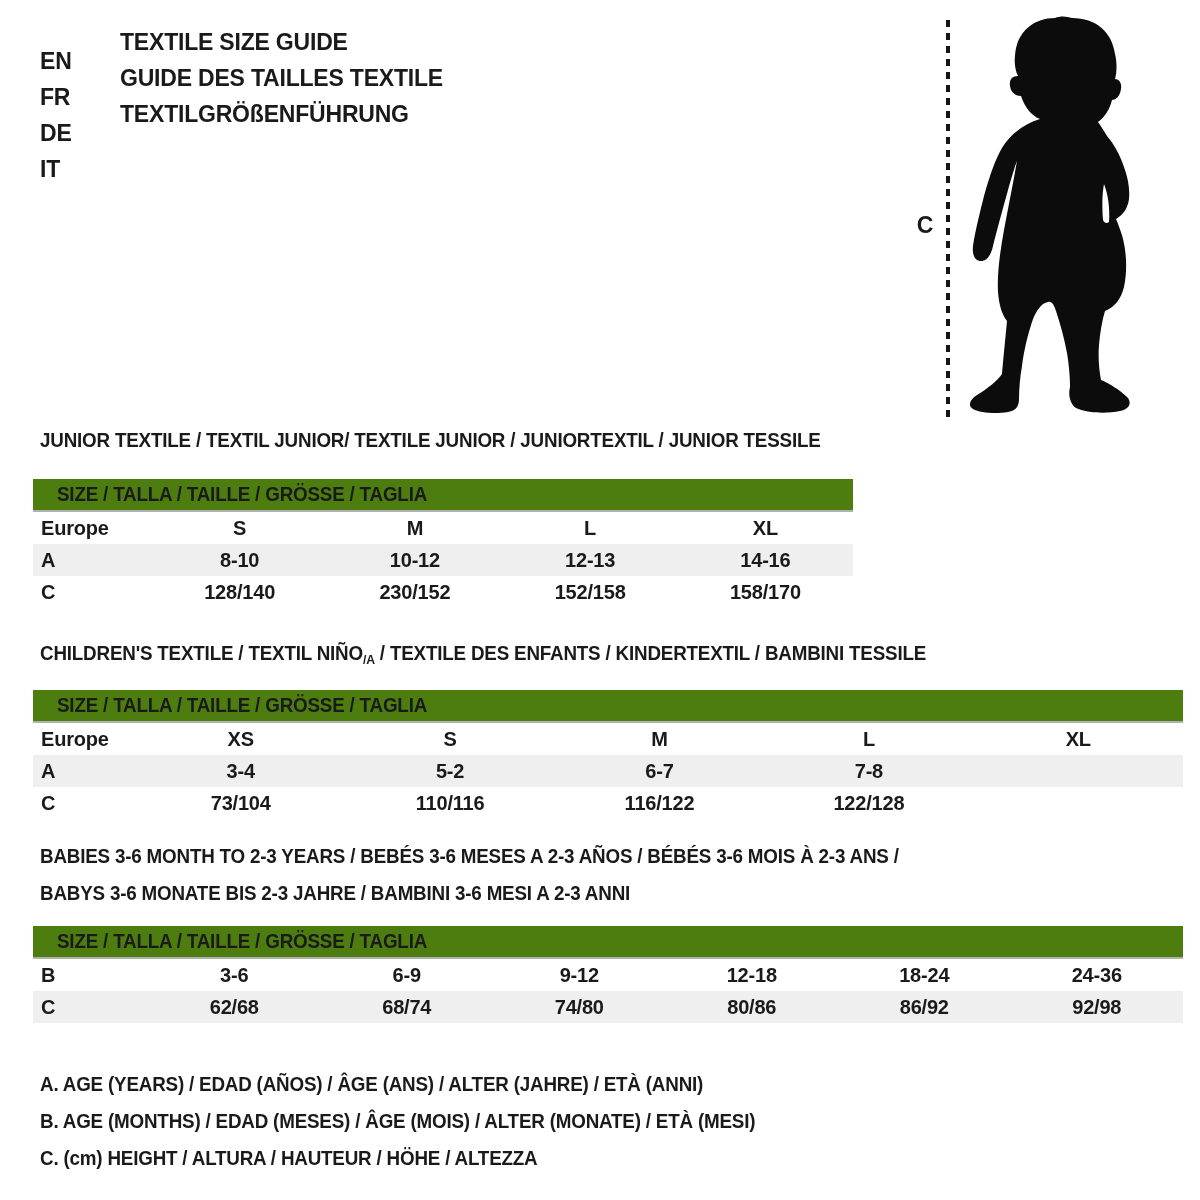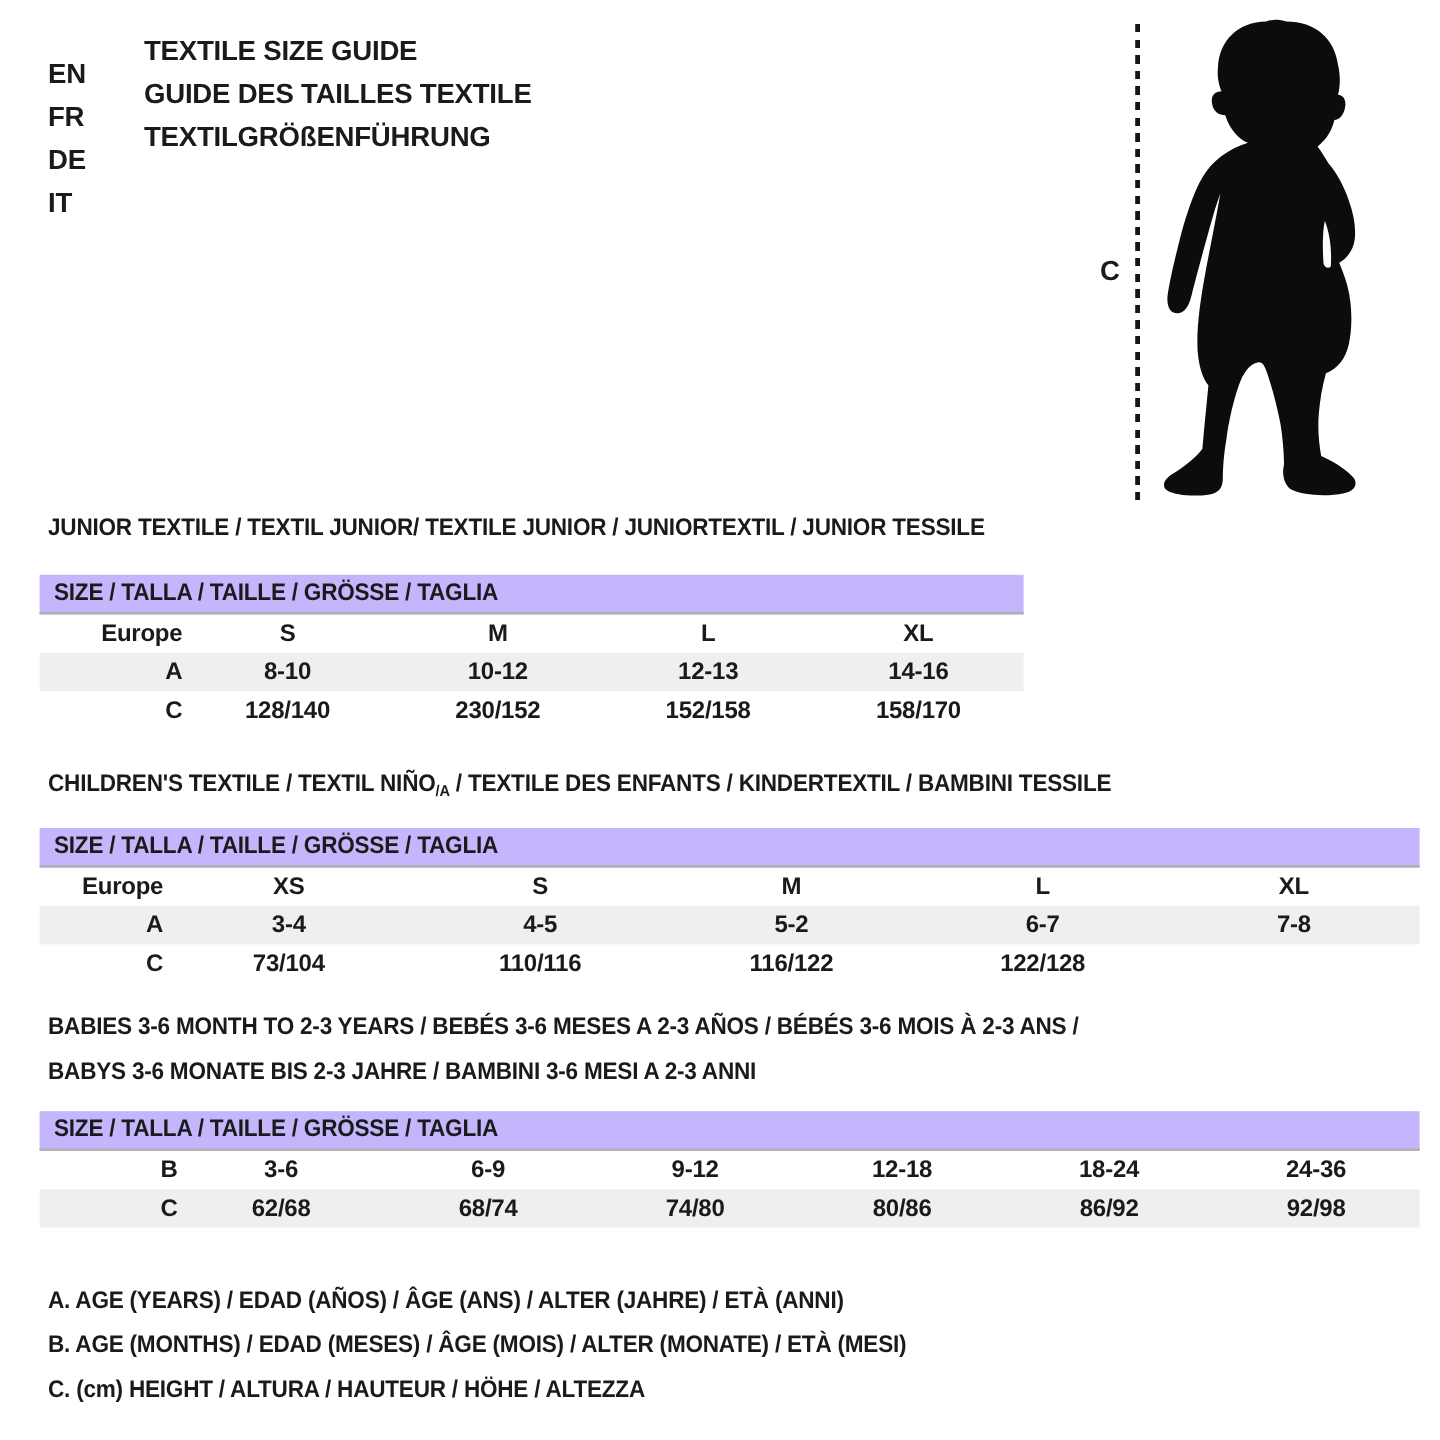--- a/index.html
+++ b/index.html
@@ -75,42 +75,42 @@
   }
 
   
   .size-table {
     position: absolute;
     left: 33px;
   }
   .thead {
     height: 31px;
     line-height: 31px;
-    background: #c4b5fd;
+    background: #4d7c0f;
     border-bottom: 2px solid #b0b0b0;
-    padding-left: 12px;
+    padding-left: 24px;
     font-size: 20px;
     overflow: hidden;
   }
   .thead span {
     display: inline-block;
     transform: scaleX(0.94);
     transform-origin: left center;
     white-space: nowrap;
     letter-spacing: -0.2px;
   }
   .trow {
     display: grid;
     height: 32px;
     line-height: 32px;
     font-size: 20px;
     letter-spacing: -0.2px;
   }
   .trow .cell { text-align: center; }
-  .trow .cell.label { text-align: right; padding-left: 8px; }
+  .trow .cell.label { text-align: left; padding-left: 8px; }
   .trow.shaded { background: #efefef; }
 
   .t-junior   { width: 820px;  top: 479px; }
   .t-junior .trow   { grid-template-columns: 119px repeat(4, 1fr); }
   .t-children { width: 1150px; top: 690px; }
   .t-children .trow { grid-template-columns: 103px repeat(5, 1fr); }
   .t-babies   { width: 1150px; top: 926px; }
   .t-babies .trow   { grid-template-columns: 115px repeat(6, 1fr); }
 
   .title-junior        { top: 429px; }
@@ -256,21 +256,20 @@
     <div class="cell label">Europe</div>
     <div class="cell">XS</div>
     <div class="cell">S</div>
     <div class="cell">M</div>
     <div class="cell">L</div>
     <div class="cell">XL</div>
   </div>
   <div class="trow shaded">
     <div class="cell label">A</div>
     <div class="cell">3-4</div>
-    <div class="cell">4-5</div>
     <div class="cell">5-2</div>
     <div class="cell">6-7</div>
     <div class="cell">7-8</div>
   </div>
   <div class="trow">
     <div class="cell label">C</div>
     <div class="cell">73/104</div>
     <div class="cell">110/116</div>
     <div class="cell">116/122</div>
     <div class="cell">122/128</div>

